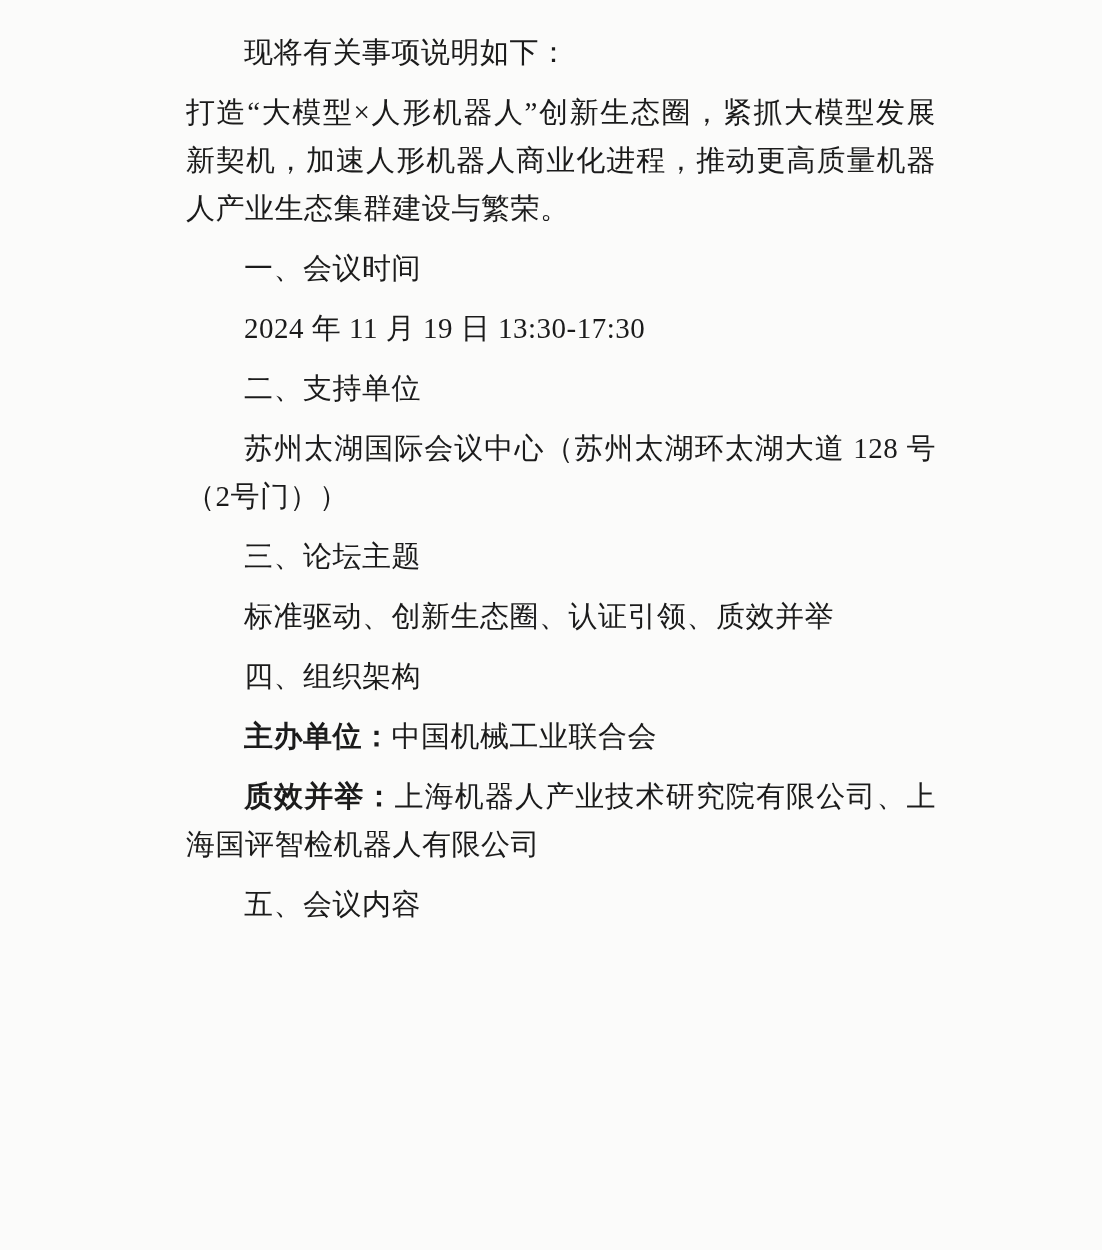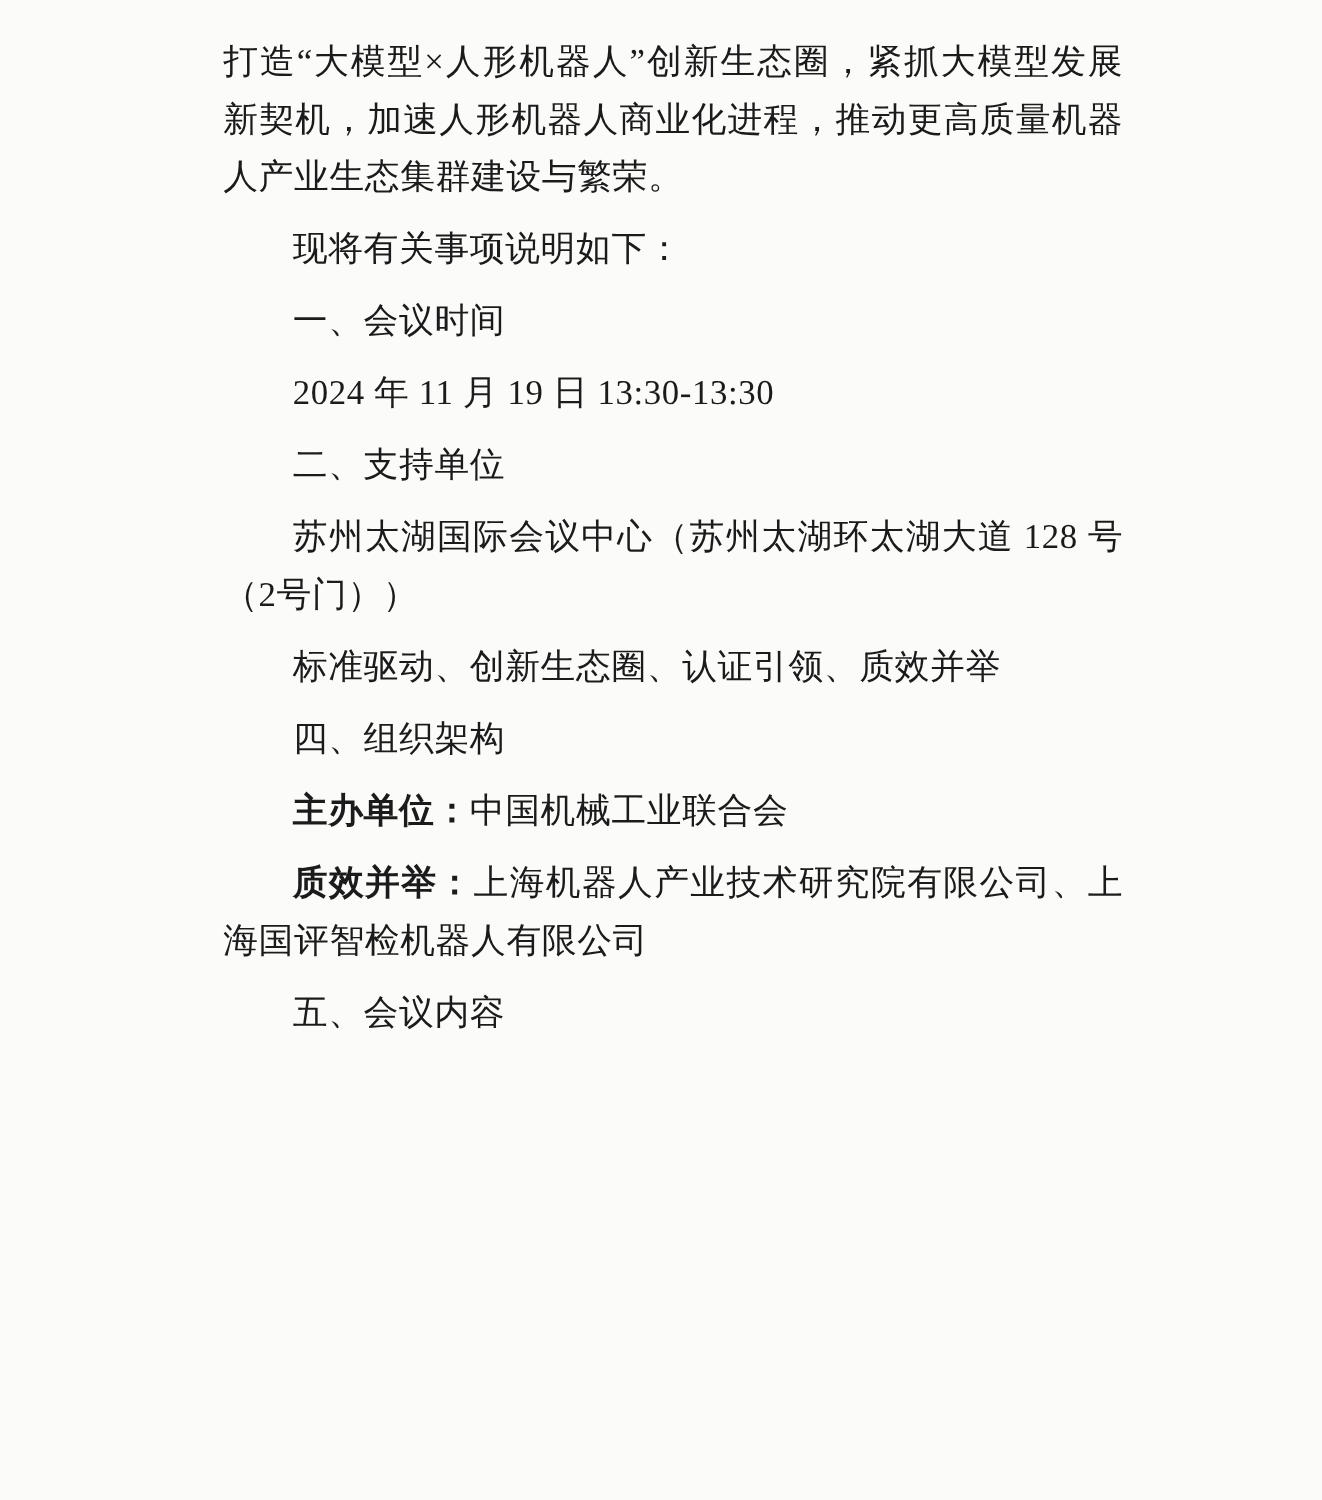--- a/index.html
+++ b/index.html
@@ -39,32 +39,33 @@
   }
   .label-bold {
     font-weight: 700;
   }
 </style>
 </head>
 <body>
 
 <div class="doc-page">
 
+  <p class="para">现将有关事项说明如下：</p>
+
   <p class="para no-indent">打造“大模型×人形机器人”创新生态圈，紧抓大模型发展新契机，加速人形机器人商业化进程，推动更高质量机器人产业生态集群建设与繁荣。</p>
-
-  <p class="para">现将有关事项说明如下：</p>
 
   <p class="para heading">一、会议时间</p>
 
-  <p class="para">2024 年 11 月 19 日  13:30-13:30</p>
+  <p class="para">2024 年 11 月 19 日  13:30-17:30</p>
 
   <p class="para heading">二、支持单位</p>
 
   <p class="para">苏州太湖国际会议中心（苏州太湖环太湖大道 128 号（2号门））</p>
 
+  <p class="para heading">三、论坛主题</p>
 
   <p class="para">标准驱动、创新生态圈、认证引领、质效并举</p>
 
   <p class="para heading">四、组织架构</p>
 
   <p class="para"><span class="label-bold">主办单位：</span><span>中国机械工业联合会</span></p>
 
 
   <p class="para"><span class="label-bold">质效并举：</span><span>上海机器人产业技术研究院有限公司、上海国评智检机器人有限公司</span></p>
 

